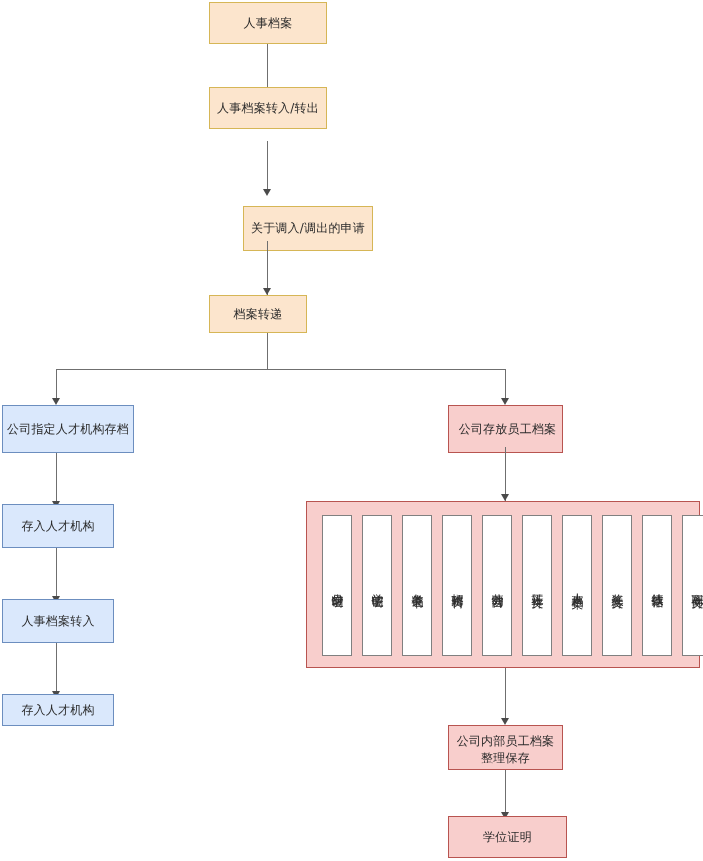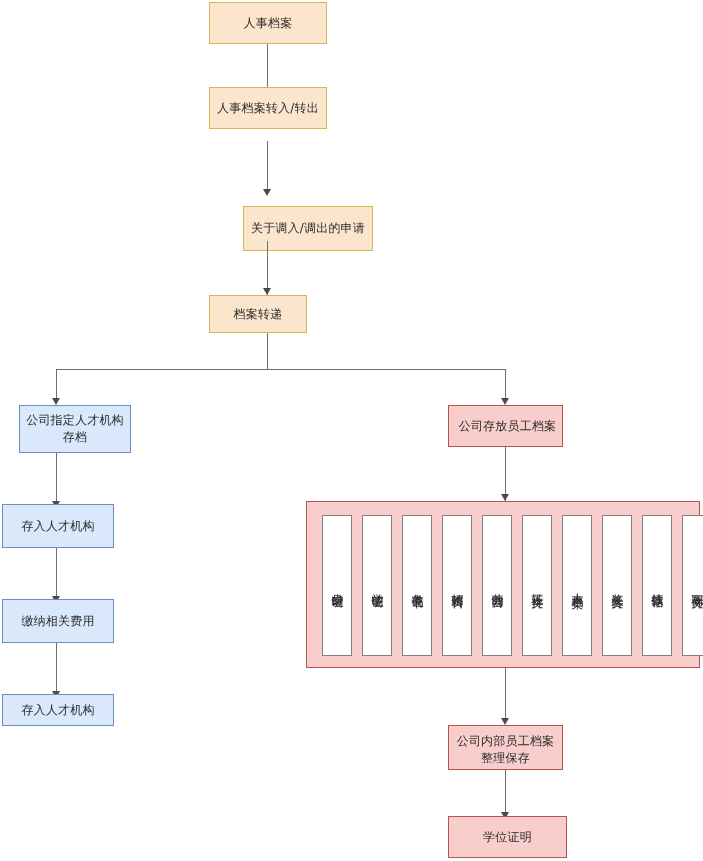--- a/index.html
+++ b/index.html
@@ -106,46 +106,46 @@
     <span>档案转递</span>
   </div>
 
   <div class="vline" style="left:267px; top:333px; height:36px;"></div>
   <div class="hline" style="left:56px; top:369px; width:450px;"></div>
   <div class="vline" style="left:56px; top:369px; height:32px;"></div>
   <div class="arrow" style="left:52px; top:398px;"></div>
   <div class="vline" style="left:505px; top:369px; height:32px;"></div>
   <div class="arrow" style="left:501px; top:398px;"></div>
 
-  <div class="node blue" style="left:2px; top:405px; width:112px; height:48px;margin-left:17px;">
+  <div class="node blue" style="left:2px; top:405px; width:132px; height:48px;">
     <span>公司指定人才机构存档</span>
   </div>
 
   <div class="vline" style="left:56px; top:453px; height:51px;"></div>
   <div class="arrow" style="left:52px; top:501px;"></div>
 
   <div class="node blue" style="left:2px; top:504px; width:112px; height:44px;">
     <span>存入人才机构</span>
   </div>
 
   <div class="vline" style="left:56px; top:548px; height:51px;"></div>
   <div class="arrow" style="left:52px; top:596px;"></div>
 
   <div class="node blue" style="left:2px; top:599px; width:112px; height:44px;">
-    <span>缴纳相关费用</span>
+    <span>人事档案转入</span>
   </div>
 
   <div class="vline" style="left:56px; top:643px; height:51px;"></div>
   <div class="arrow" style="left:52px; top:691px;"></div>
 
   <div class="node blue" style="left:2px; top:694px; width:112px; height:32px;">
     <span>存入人才机构</span>
   </div>
 
-  <div class="node pink" style="left:448px; top:405px; width:115px; height:42px;padding-left:8px;">
+  <div class="node pink" style="left:448px; top:405px; width:115px; height:48px;padding-left:8px;">
     <span>公司存放员工档案</span>
   </div>
 
   <div class="vline" style="left:505px; top:447px; height:54px;"></div>
   <div class="arrow" style="left:501px; top:494px;"></div>
 
   <div class="folder-group" style="left:306px; top:501px; width:394px; height:167px;">
     <div class="folder" style="left:15px;  top:13px; width:30px; height:141px;">
       <span>身份证明</span>
     </div>

